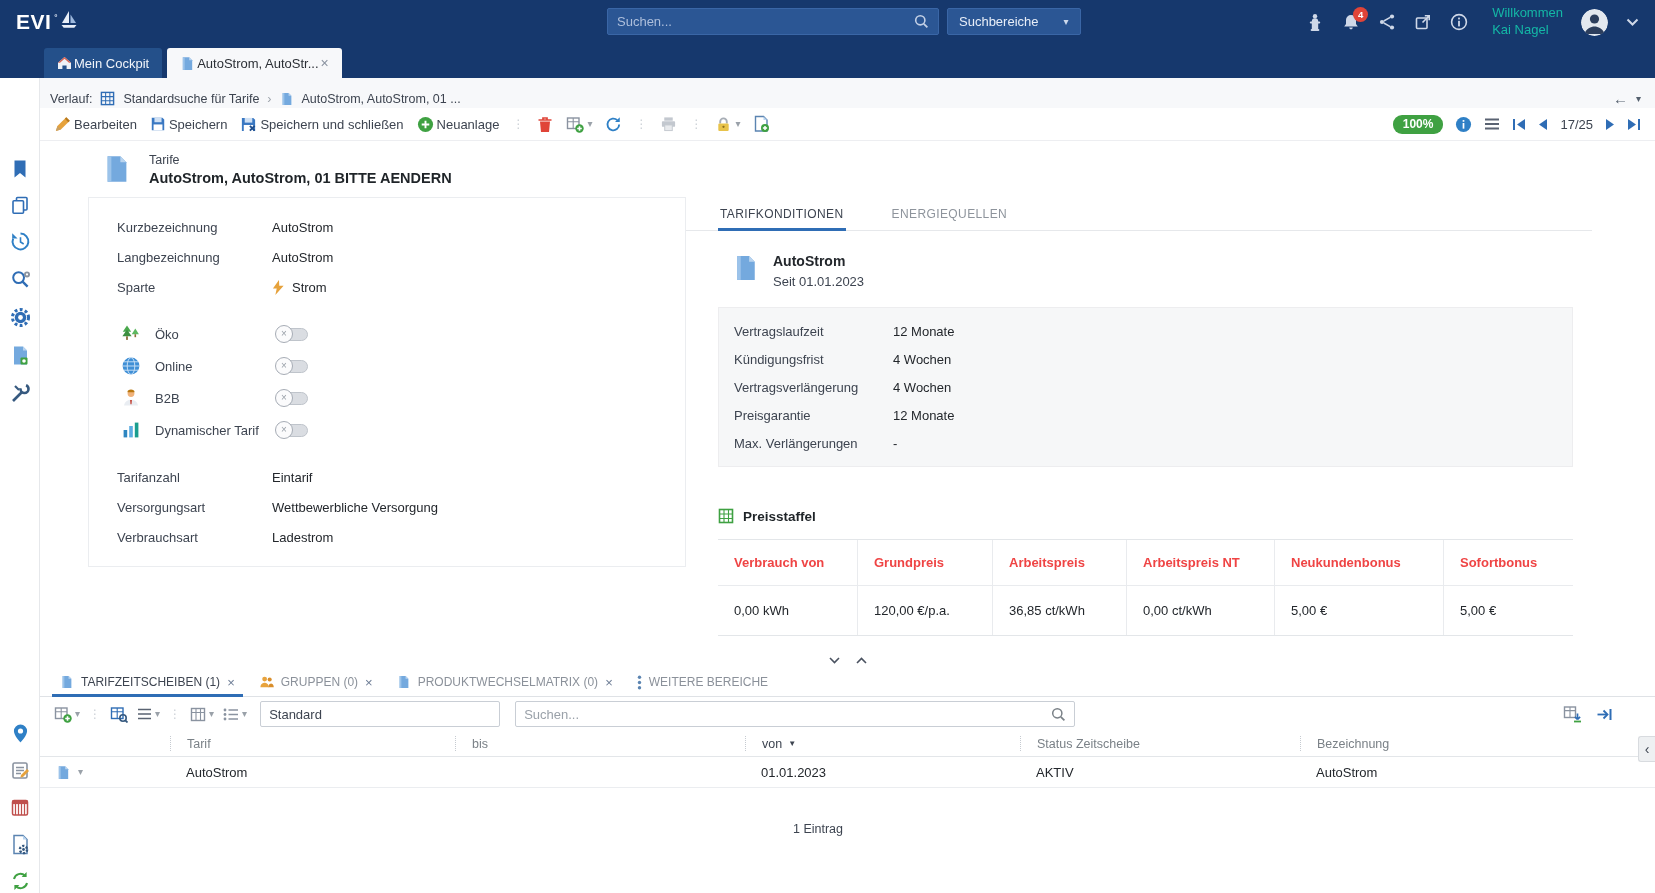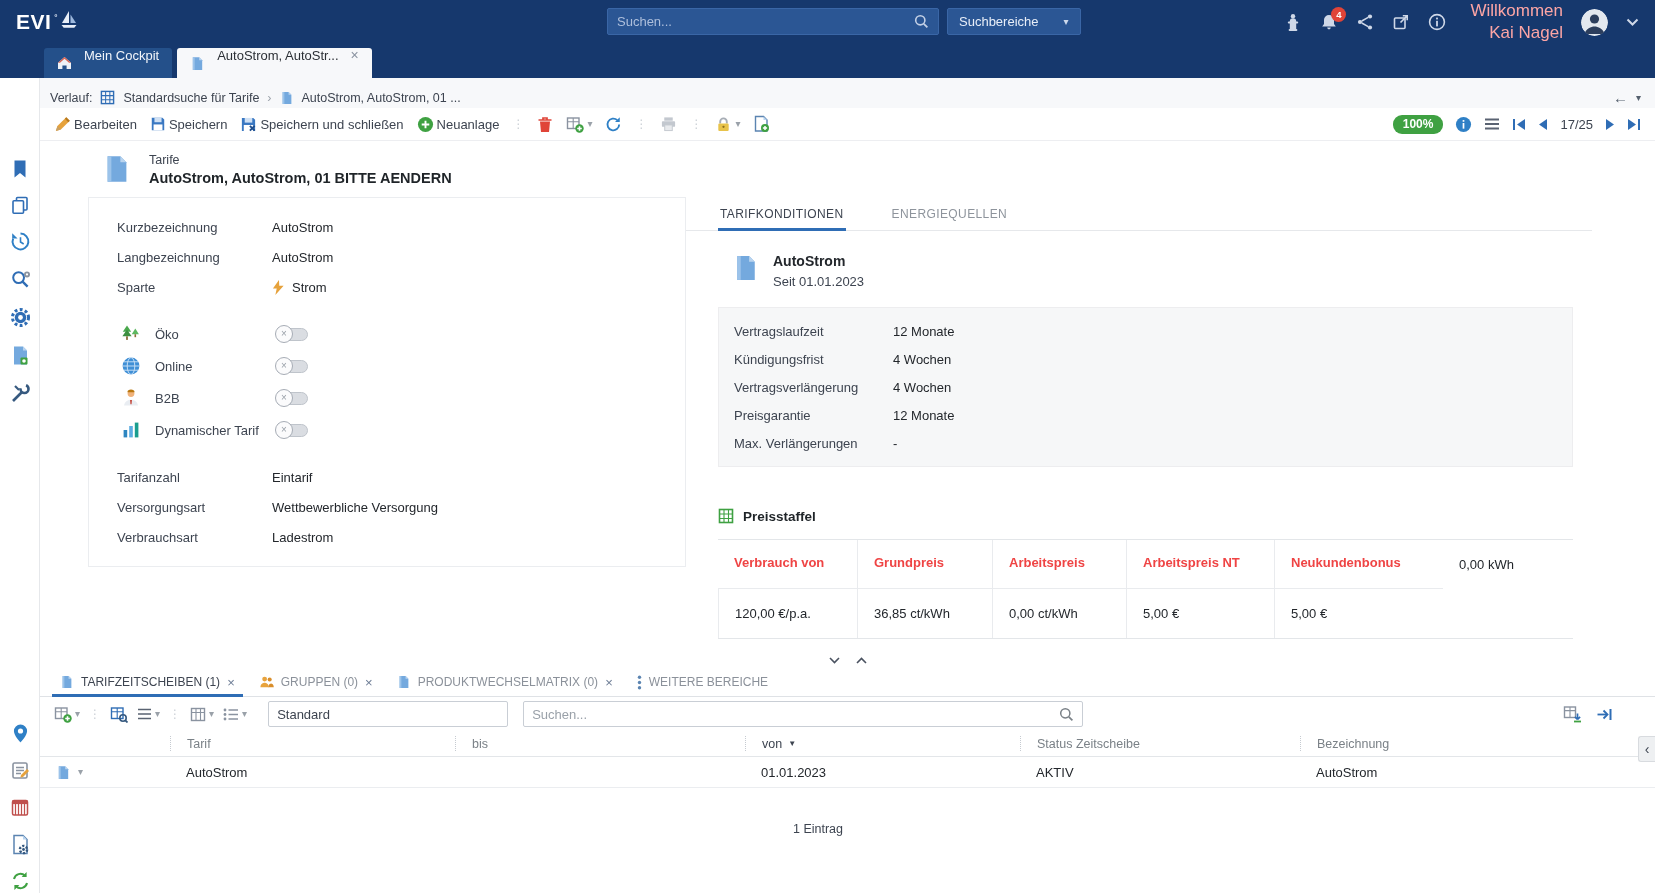--- a/index.html
+++ b/index.html
@@ -15,32 +15,32 @@
   .logo .deg{font-size:8px;margin-top:3px;color:#dfe8f5}
   .search-wrap{position:absolute;left:607px;top:8px;display:flex;gap:8px}
   .tb-search{width:332px;height:27px;background:#2b5694;border:1px solid #3a66a6;border-radius:2px;display:flex;align-items:center;padding:0 9px}
   .tb-search input{flex:1;background:transparent;border:none;outline:none;color:#e6edf8;font-size:13px;font-family:inherit}
   .tb-search input::placeholder{color:#aebfdc}
   .sb-btn{height:27px;background:#2b5694;border:1px solid #3a66a6;border-radius:2px;color:#e8eef8;display:flex;align-items:center;gap:25px;padding:0 11px;font-size:13px}
   .sb-btn .chev{color:#cdd9ec}
   .top-icons{margin-left:auto;display:flex;align-items:center;gap:18px}
   .bell-wrap{position:relative}
   .badge{position:absolute;top:-6px;right:-8px;min-width:15px;height:15px;border-radius:8px;background:#e04438;color:#fff;font-size:9.5px;font-weight:bold;display:flex;align-items:center;justify-content:center;padding:0 3px}
-  .welcome{text-align:right;color:#fca5a5;font-size:17px;line-height:1.3;margin-left:6px}
+  .welcome{color:#14b8a6;font-size:13px;line-height:1.3;margin-left:6px}
   .avatar{width:27px;height:27px;border-radius:50%;overflow:hidden;flex:none}
 
   
   .tabrow{position:absolute;top:44px;left:0;right:0;height:34px;background:#16386d;display:flex;align-items:flex-end;padding-left:44px;gap:5px}
-  .tab{height:30px;display:flex;gap:12px;padding:0 13px;border-radius:3px 3px 0 0;font-size:13px;cursor:default}
+  .tab{height:30px;display:flex;align-items:center;gap:2px;padding:0 13px;border-radius:3px 3px 0 0;font-size:13px;cursor:default}
   .tab.cockpit{background:#24508a;color:#f2f5fa}
   .tab.active{background:#f7f8fa;color:#2b2f35}
   .xi{font-size:14px;line-height:1;color:#8a93a0}
 
   
-  .crumbrow{position:absolute;top:78px;left:40px;right:0;height:42px;background:#f7f8fa;border-bottom:3px solid #a21caf;display:flex;align-items:center;gap:8px;padding:0 14px 0 10px;font-size:12.5px;color:#3d4450}
+  .crumbrow{position:absolute;top:78px;left:40px;right:0;height:42px;background:#f7f8fa;border-bottom:1px solid #a21caf;display:flex;align-items:center;gap:8px;padding:0 14px 0 10px;font-size:12.5px;color:#3d4450}
   .crumb-right{margin-left:auto;display:flex;align-items:center;gap:8px;color:#55606e}
 
   
   .toolrow{position:absolute;top:108px;left:40px;right:0;height:33px;background:#fff;border-bottom:1px solid #edeef1;display:flex;align-items:center;gap:13px;padding:0 14px;color:#3d4450}
   .tbtn{display:flex;align-items:center;gap:3px;white-space:nowrap}
   .tool-right{margin-left:auto;display:flex;align-items:center;gap:12px}
   .pct{background:#3fa142;color:#fff;font-weight:bold;font-size:12px;border-radius:9px;padding:2.5px 10px}
   .pageno{color:#3d4450}
 
   
@@ -88,21 +88,21 @@
 
   
   .bottom{position:absolute;top:668px;left:40px;right:0;bottom:0;background:#fff}
   .btabs{height:29px;display:flex;align-items:center;padding-left:8px;border-bottom:1px solid #dfe2e6}
   .btab{display:flex;align-items:center;gap:7px;height:100%;padding:0 12px;font-size:12px;color:#8b919a;position:relative;white-space:nowrap}
   .btab.active{color:#3d4450}
   .btab.active::after{content:"";position:absolute;left:4px;right:4px;bottom:-1px;height:3px;background:#2f6db5}
   .btab .xi{font-size:13px;color:#6b7b94}
   .btools{height:34px;display:flex;align-items:center;gap:9px;padding:0 14px}
   .input{height:26px;border:1px solid #c9ced5;border-radius:2px;font-size:13px;color:#3d4450;padding:0 8px;font-family:inherit;outline:none;background:#fff}
-  .std{width:240px;margin-left:12px}
+  .std{width:240px;margin-left:4px}
   .bsearch{width:560px;display:flex;align-items:center;border:1px solid #c9ced5;border-radius:2px;height:26px;padding:0 8px;margin-left:6px;background:#fff}
   .bsearch input{flex:1;border:none;outline:none;font-family:inherit;font-size:13px;color:#3d4450;background:transparent}
   .bsearch input::placeholder{color:#9aa1a9}
   .btools-right{margin-left:auto;display:flex;align-items:center;gap:14px;padding-right:28px}
   .grid-h{display:grid;grid-template-columns:130px 285px 290px 275px 280px 1fr;height:26px;align-items:center;color:#7a8187;font-size:12.5px;border-bottom:1px solid #e3e6e9}
   .gh{padding-left:16px;display:flex;align-items:center;gap:6px;height:15px;border-left:1px dotted #c6cbd1}
   .grid-r{display:grid;grid-template-columns:130px 285px 290px 275px 280px 1fr;height:31px;align-items:center;border-bottom:1px solid #ebedf0;color:#23272c}
   .gc{padding-left:16px}
   .rcell1{display:flex;align-items:center;gap:7px;padding-left:16px}
   .footer{width:1556px;text-align:center;margin-top:34px;color:#3d4450;font-size:12.5px}
@@ -621,20 +621,21 @@
     </span>
     <span class="ptitle">Preisstaffel</span>
   </div>
 
   <div class="ptable">
     <div class="ph">Verbrauch von</div>
     <div class="ph bl">Grundpreis</div>
     <div class="ph bl">Arbeitspreis</div>
     <div class="ph bl">Arbeitspreis NT</div>
     <div class="ph bl">Neukundenbonus</div>
+    <div class="ph bl">Sofortbonus</div>
     <div class="pc">0,00 kWh</div>
     <div class="pc bl">120,00 €/p.a.</div>
     <div class="pc bl">36,85 ct/kWh</div>
     <div class="pc bl">0,00 ct/kWh</div>
     <div class="pc bl">5,00 €</div>
     <div class="pc bl">5,00 €</div>
   </div>
 </div>
 
 <div class="splitrow">

